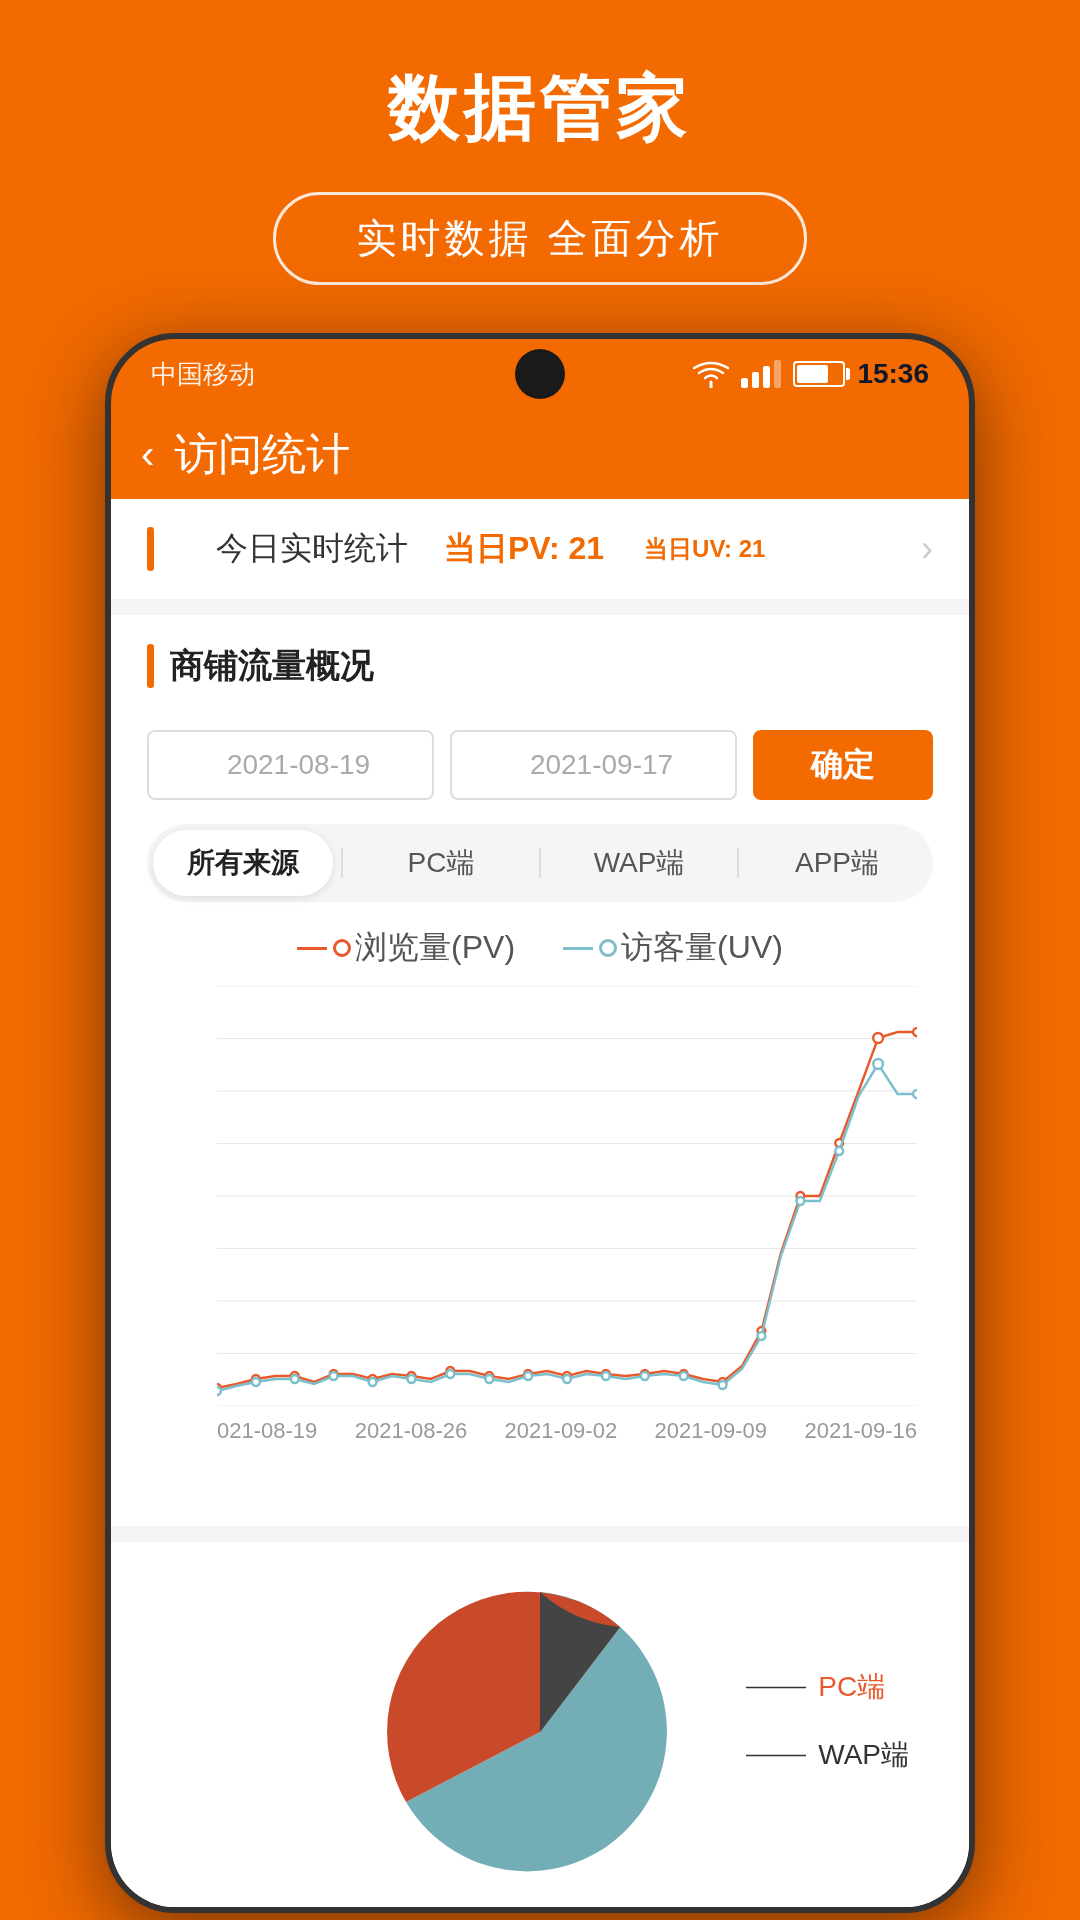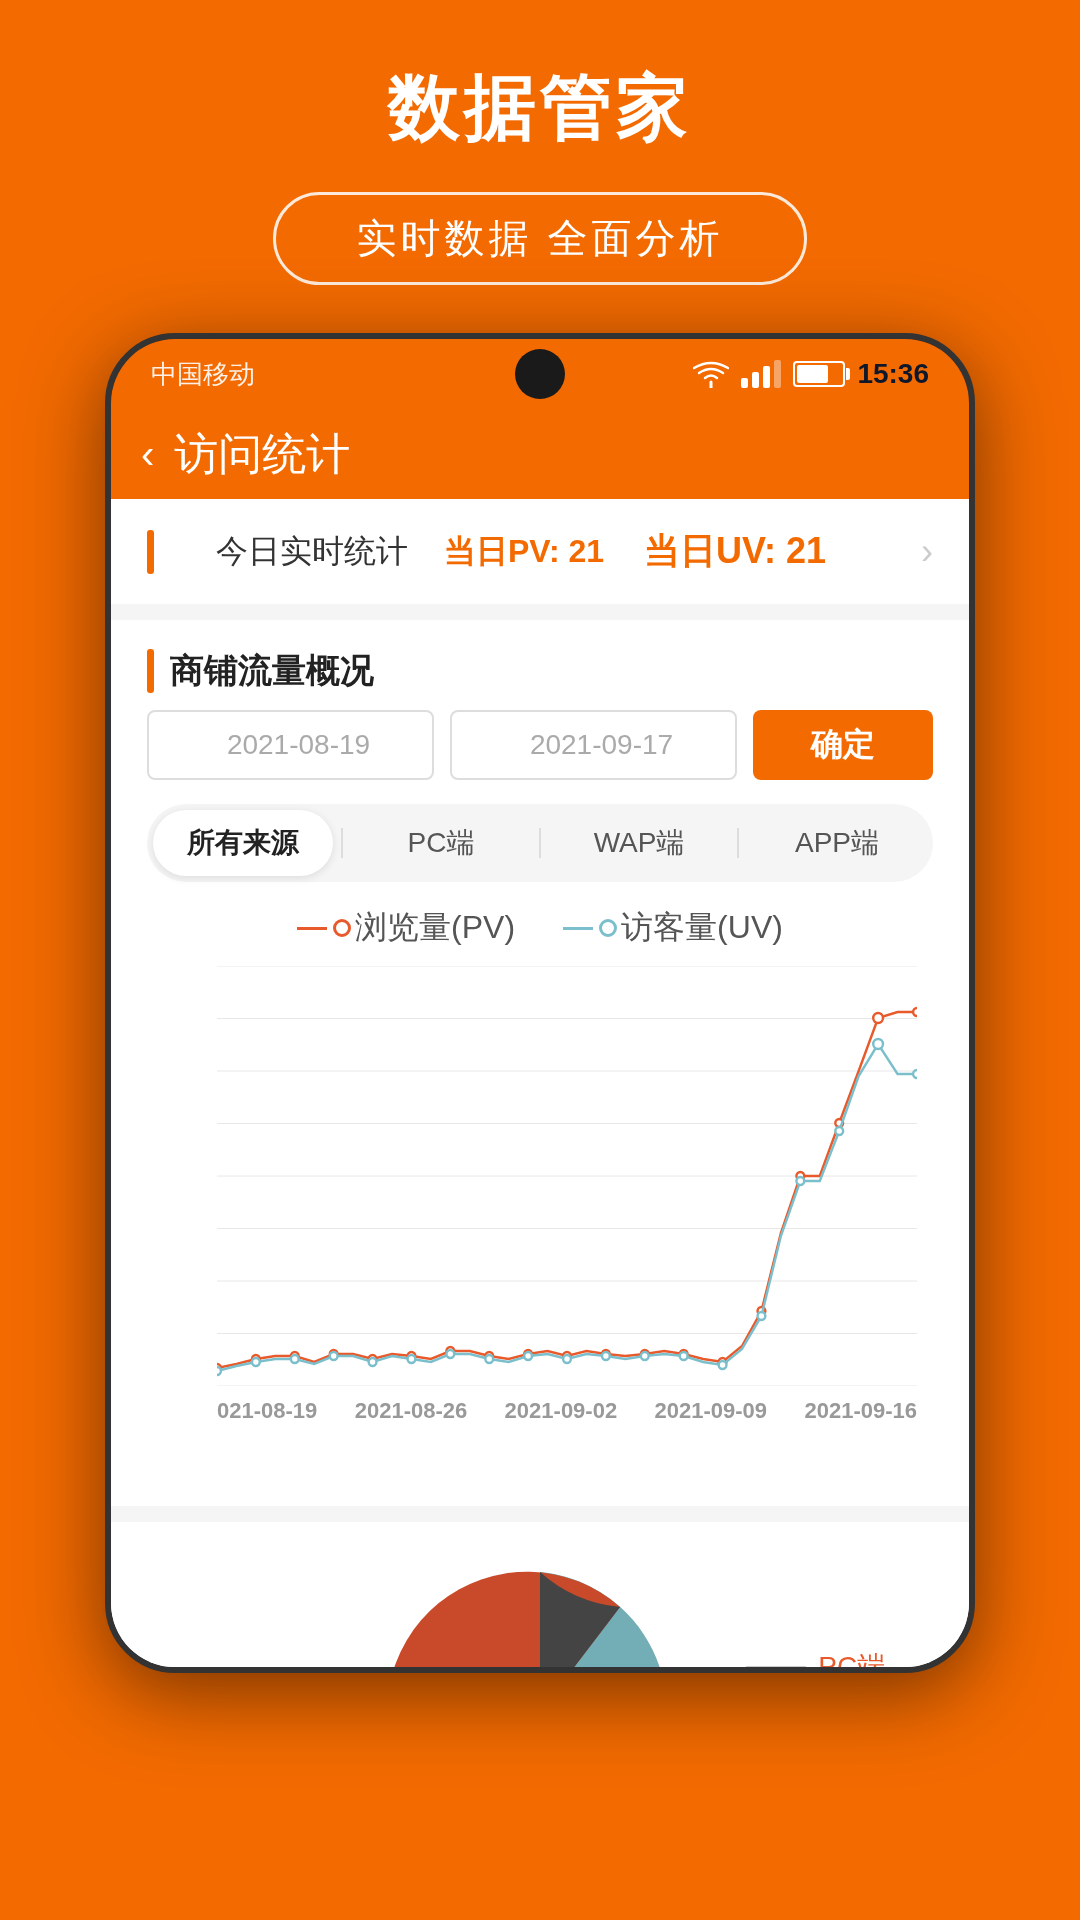--- a/index.html
+++ b/index.html
@@ -42,21 +42,21 @@
 
     .app-subtitle {
       font-size: 40px;
       color: #fff;
       letter-spacing: 4px;
     }
 
     
     .phone-frame {
       width: 870px;
-      height: 1340px;
+      height: 1580px;
       background: #1a1a1a;
       border-radius: 70px;
       position: relative;
       box-shadow: 0 20px 80px rgba(0,0,0,0.5);
       overflow: hidden;
       border: 6px solid #333;
     }
 
     
     .status-bar {
@@ -199,21 +199,21 @@
       color: #333;
       margin-left: 16px;
     }
 
     .stats-pv span {
       color: #F26A00;
       font-weight: bold;
     }
 
     .stats-uv {
-      font-size: 36px;
+      font-size: 24px;
       color: #333;
     }
 
     .stats-uv span {
       color: #F26A00;
       font-weight: bold;
     }
 
     .stats-arrow {
       margin-left: auto;
@@ -225,21 +225,21 @@
     .traffic-section {
       background: #fff;
       margin-top: 16px;
       padding: 28px 36px 20px;
     }
 
     .section-title-row {
       display: flex;
       align-items: center;
       gap: 16px;
-      margin-bottom: 16px;
+      margin-bottom: 41px;
     }
 
     .section-title {
       font-size: 34px;
       font-weight: 600;
       color: #222;
     }
 
     
     .date-range {
@@ -312,21 +312,20 @@
       height: 30px;
       background: #ddd;
     }
 
     
     .chart-area {
       width: 100%;
       height: 520px;
       position: relative;
       padding: 0 16px 0 70px;
-      font-weight: bold;
     }
 
     .chart-legend {
       display: flex;
       justify-content: center;
       gap: 48px;
       margin-bottom: 16px;
     }
 
     .legend-item {

